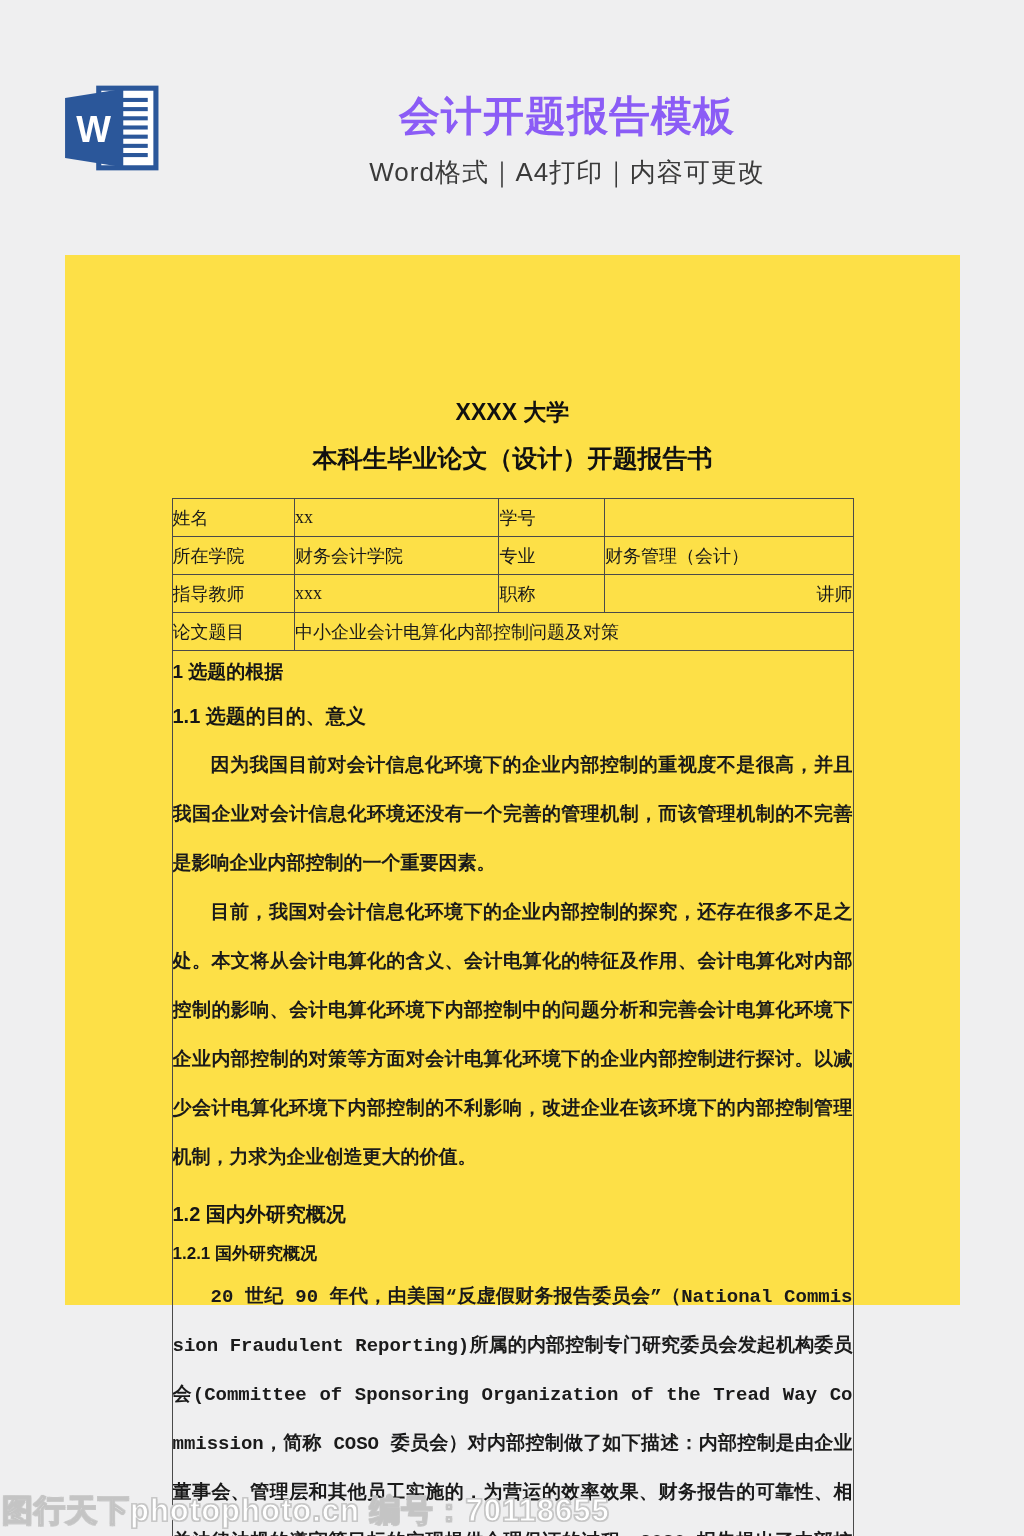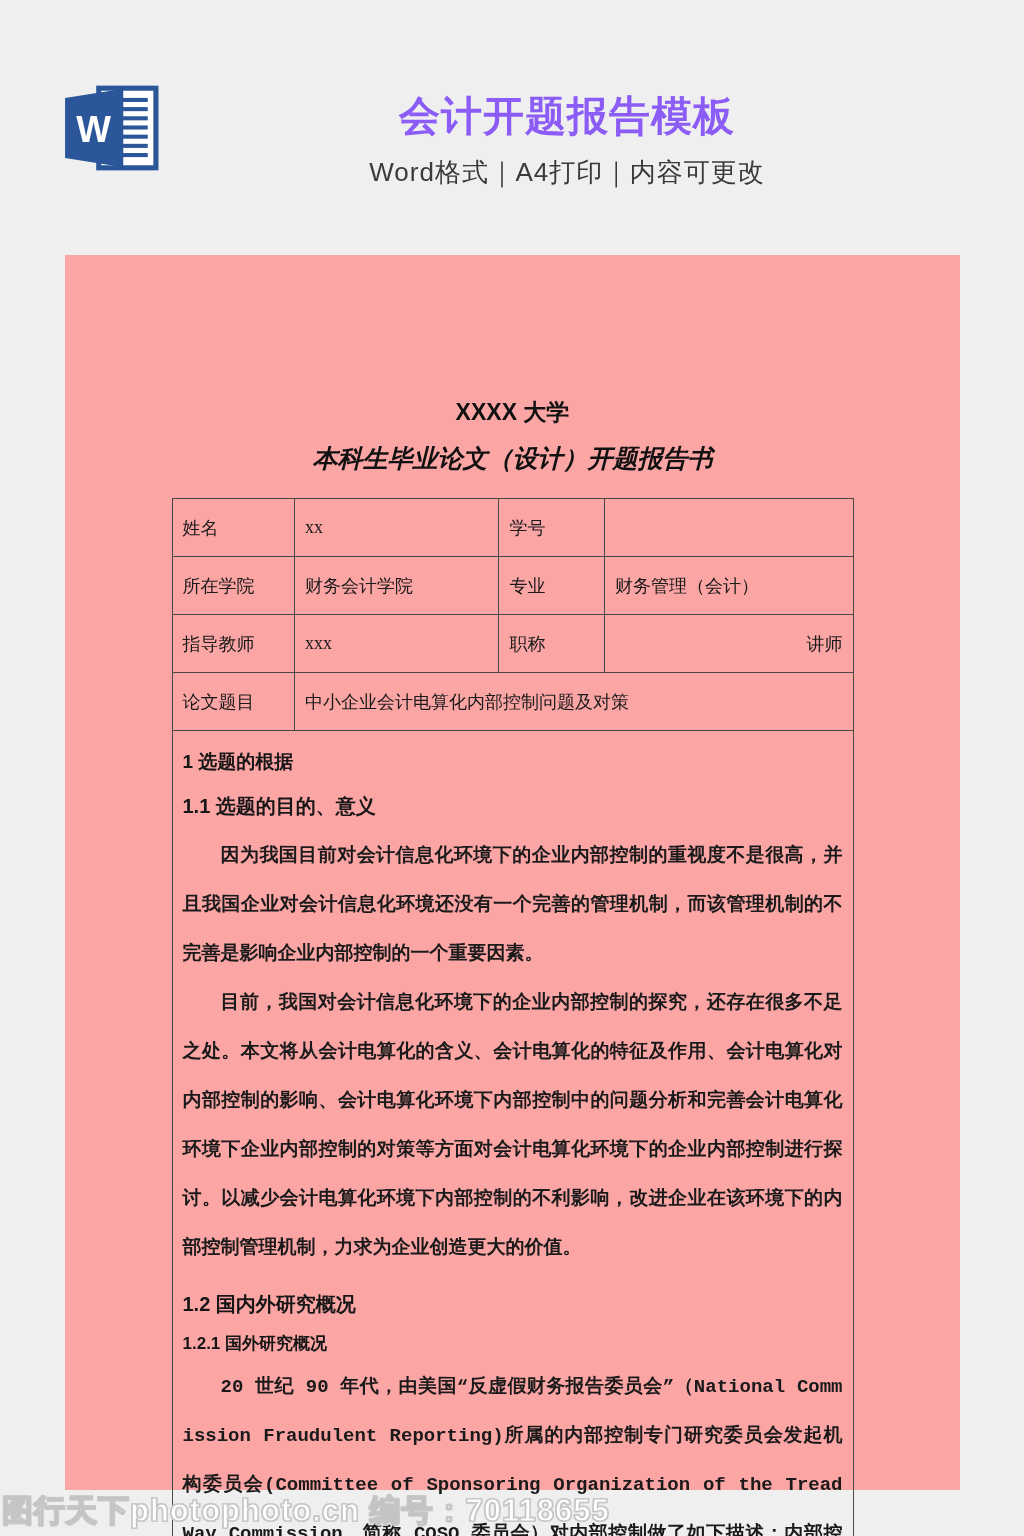--- a/index.html
+++ b/index.html
@@ -17,43 +17,43 @@
   .header-text{position:absolute;left:110px;right:0;top:94px;text-align:center;}
   .header-title{
     font-size:41px;font-weight:bold;color:#8b5cf6;
     letter-spacing:1px;line-height:1.1;
   }
   .header-subtitle{
     margin-top:16px;font-size:26px;color:#3a3a3a;letter-spacing:1px;
   }
   
   .page{
-    position:absolute;left:65px;top:255px;width:895px;height:1235px;
-    background:#fca5a5;
+    position:absolute;left:65px;top:255px;width:895px;height:1050px;
+    background:#fde047;
   }
   .doc{width:682px;margin:0 auto;}
   .doc-university{
     margin-top:142px;text-align:center;
     font-size:23px;font-weight:bold;color:#111;
   }
   .doc-title{
     margin-top:14px;text-align:center;
-    font-size:25px;font-weight:bold;color:#111;font-style:italic;
+    font-size:25px;font-weight:bold;color:#111;
   }
   
   table.report{
     width:100%;border-collapse:collapse;table-layout:fixed;
     margin-top:23px;
   }
   table.report td{
     border:1.5px solid #4a4a4a;
     height:37px;
     font-family:"Liberation Serif", serif;
     font-size:18px;color:#1a1a1a;
-    padding:10px;
+    padding:0;
     vertical-align:middle;
     overflow:hidden;
     margin-left:28px;
   }
   td.lbl{text-align:left;padding-left:9px;}
   td.val{text-align:left;}
   td.val-big{text-align:right;font-size:22px;}
   
   td.body-cell{
     vertical-align:top;

